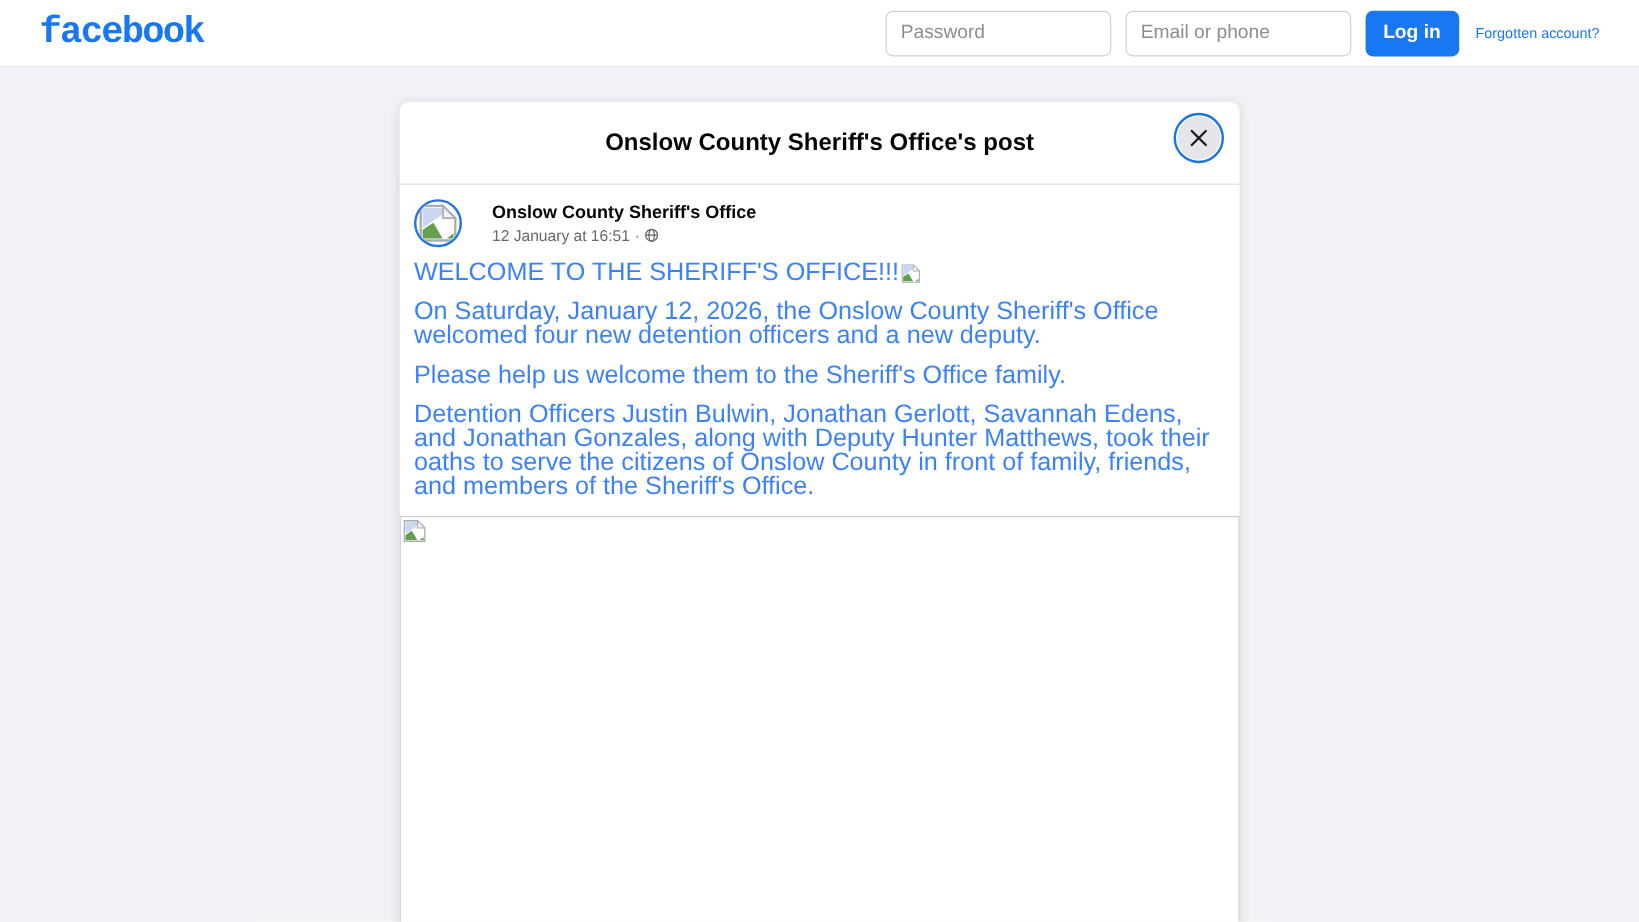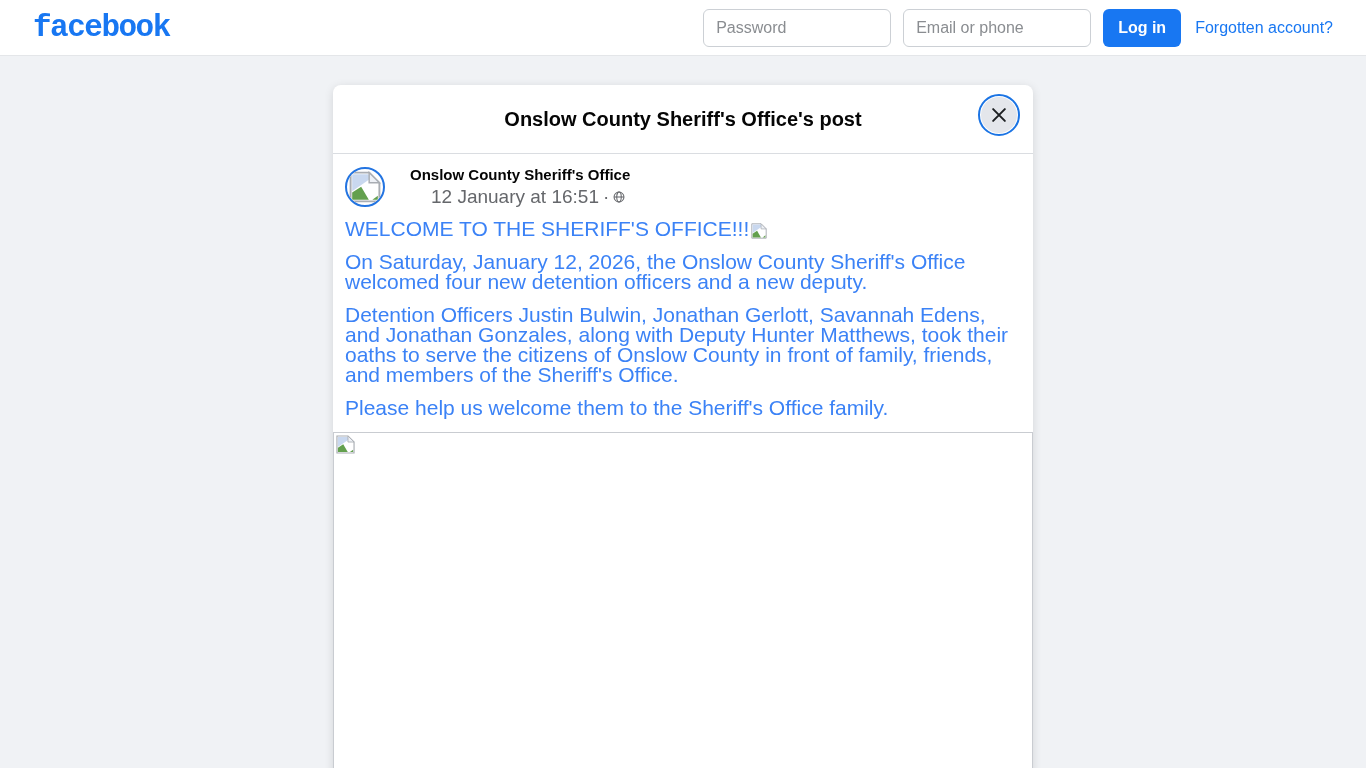--- a/index.html
+++ b/index.html
@@ -30,21 +30,21 @@
     font-family:inherit; outline:none; background:#fff;
   }
   .fb-input::placeholder { color:#8a8d91; }
   .login-btn {
     height:38px; padding:0 15px;
     background:#1877f2; color:#fff;
     font-weight:bold; font-size:16px; font-family:inherit;
     border:none; border-radius:6px; cursor:pointer;
   }
   .forgot {
-    color:#1877f2; font-size:16px; text-decoration:none;
+    color:#1877f2; font-size:12px; text-decoration:none;
     margin-left:14px; cursor:pointer;
   }
 
   
   .modal {
     width:700px; margin:29px auto 0;
     background:#fff; border-radius:8px;
     box-shadow:0 2px 10px rgba(0,0,0,.12);
   }
   .modal-header {
@@ -66,22 +66,22 @@
   .post { padding:12px 12px 14px; }
   .post-header { display:flex; gap:25px; align-items:center; }
   .avatar {
     width:40px; height:40px; border-radius:50%;
     border:2px solid #2374e1; background:#fff;
     overflow:hidden; display:flex; align-items:center; justify-content:center;
     flex:0 0 auto; cursor:pointer;
   }
   .author { font-size:15px; font-weight:bold; color:#050505; cursor:pointer; }
   .meta {
-    font-size:19px; color:#65676b;
-    display:flex; align-items:center; gap:4px; margin-top:3px;margin-left:21px;
+    font-size:13px; color:#65676b;
+    display:flex; align-items:center; gap:4px; margin-top:3px;
   }
   .post-text { margin-top:11px; font-size:21px; line-height:20px; color:#3b82f6; }
   .post-text p { margin:0 0 13px; }
   .post-text p:last-child { margin-bottom:0; }
   .inline-broken { vertical-align:-3px; margin-left:2px; }
 
   
   .img-block {
     width:100%; background:#fff;
     border:1px solid #c9ccd1;
@@ -147,22 +147,22 @@
       </div>
     </div>
 
     <div class="post-text">
       <p>
         <span>WELCOME TO THE SHERIFF'S OFFICE!!!</span><svg class="inline-broken" width="16" height="16" viewBox="0 0 20 20">
             <use href="#broken-img"></use>
           </svg>
       </p>
       <p>On Saturday, January 12, 2026, the Onslow County Sheriff's Office welcomed four new detention officers and a new deputy.</p>
+      <p>Please help us welcome them to the Sheriff's Office family.</p>
       <p>Detention Officers Justin Bulwin, Jonathan Gerlott, Savannah Edens, and Jonathan Gonzales, along with Deputy Hunter Matthews, took their oaths to serve the citizens of Onslow County in front of family, friends, and members of the Sheriff's Office.</p>
-      <p>Please help us welcome them to the Sheriff's Office family.</p>
     </div>
   </div>
 
   <div class="img-block img-block-1">
     <svg width="19" height="19" viewBox="0 0 20 20">
       <use href="#broken-img"></use>
     </svg>
   </div>
 
   <div class="img-block img-block-2">

